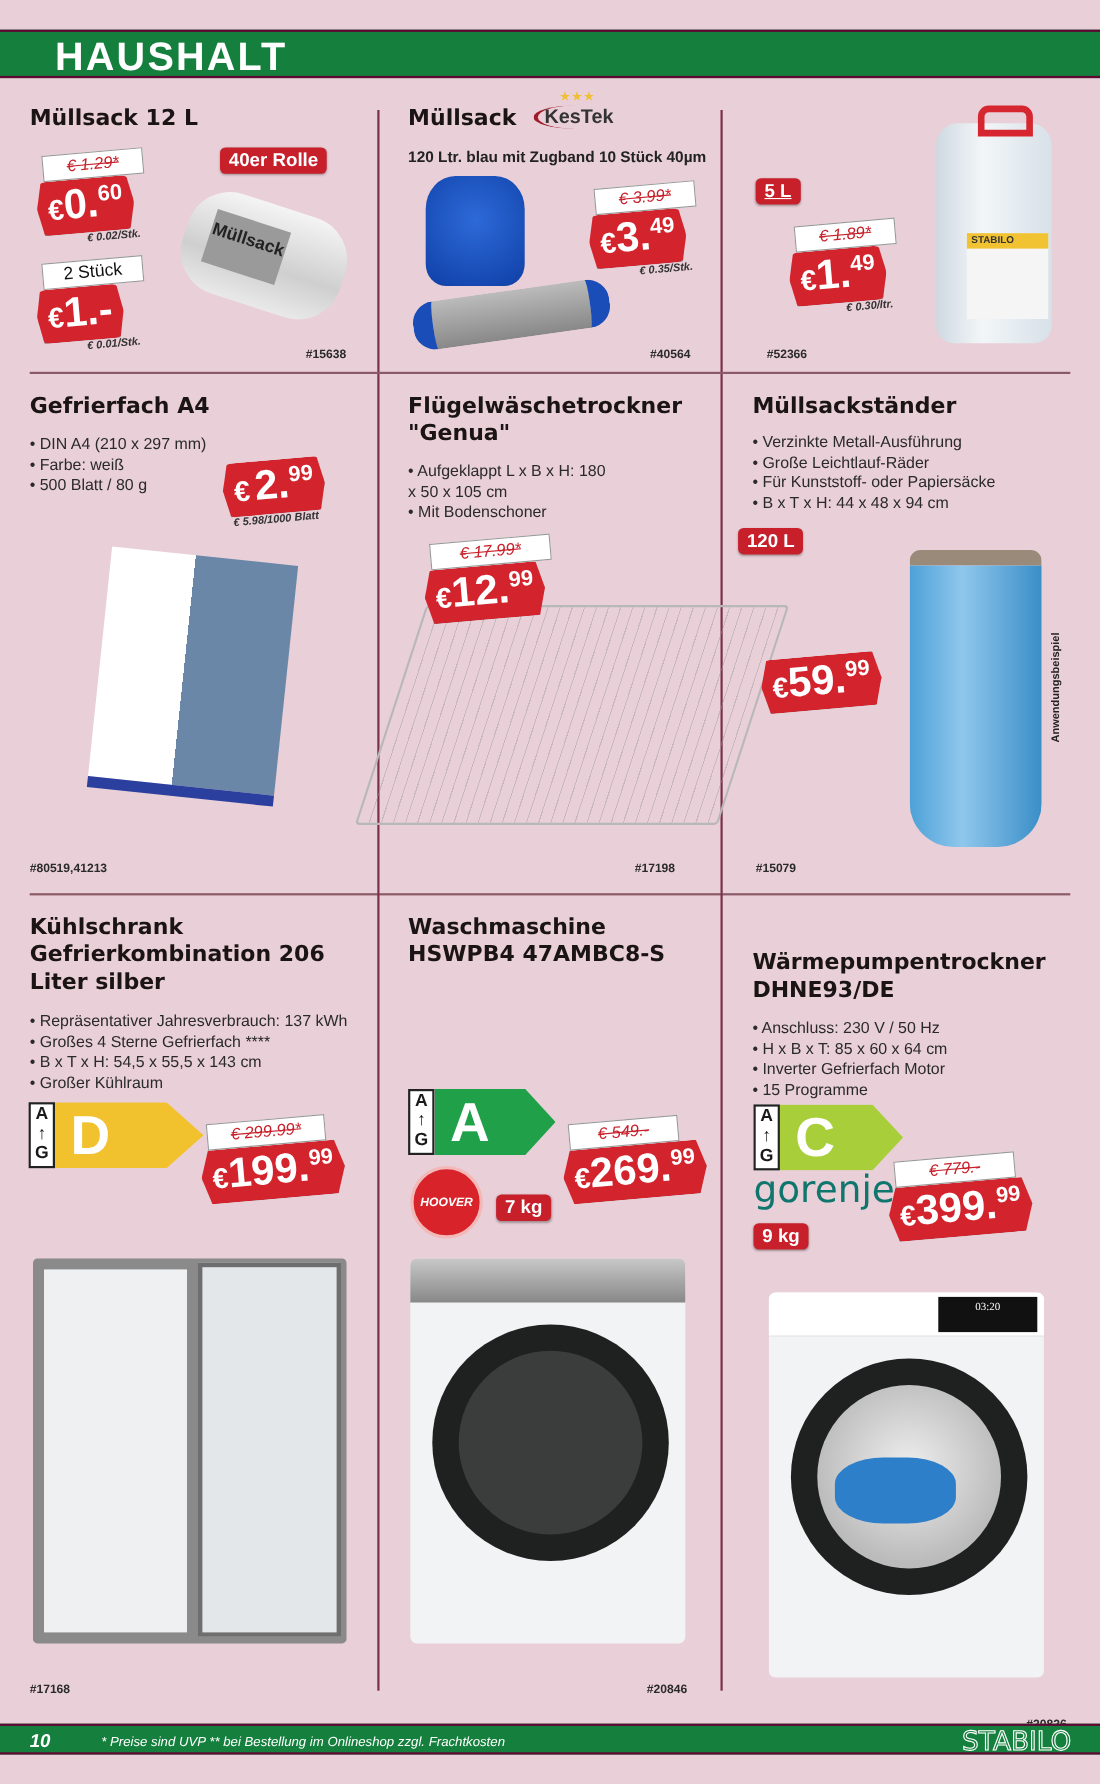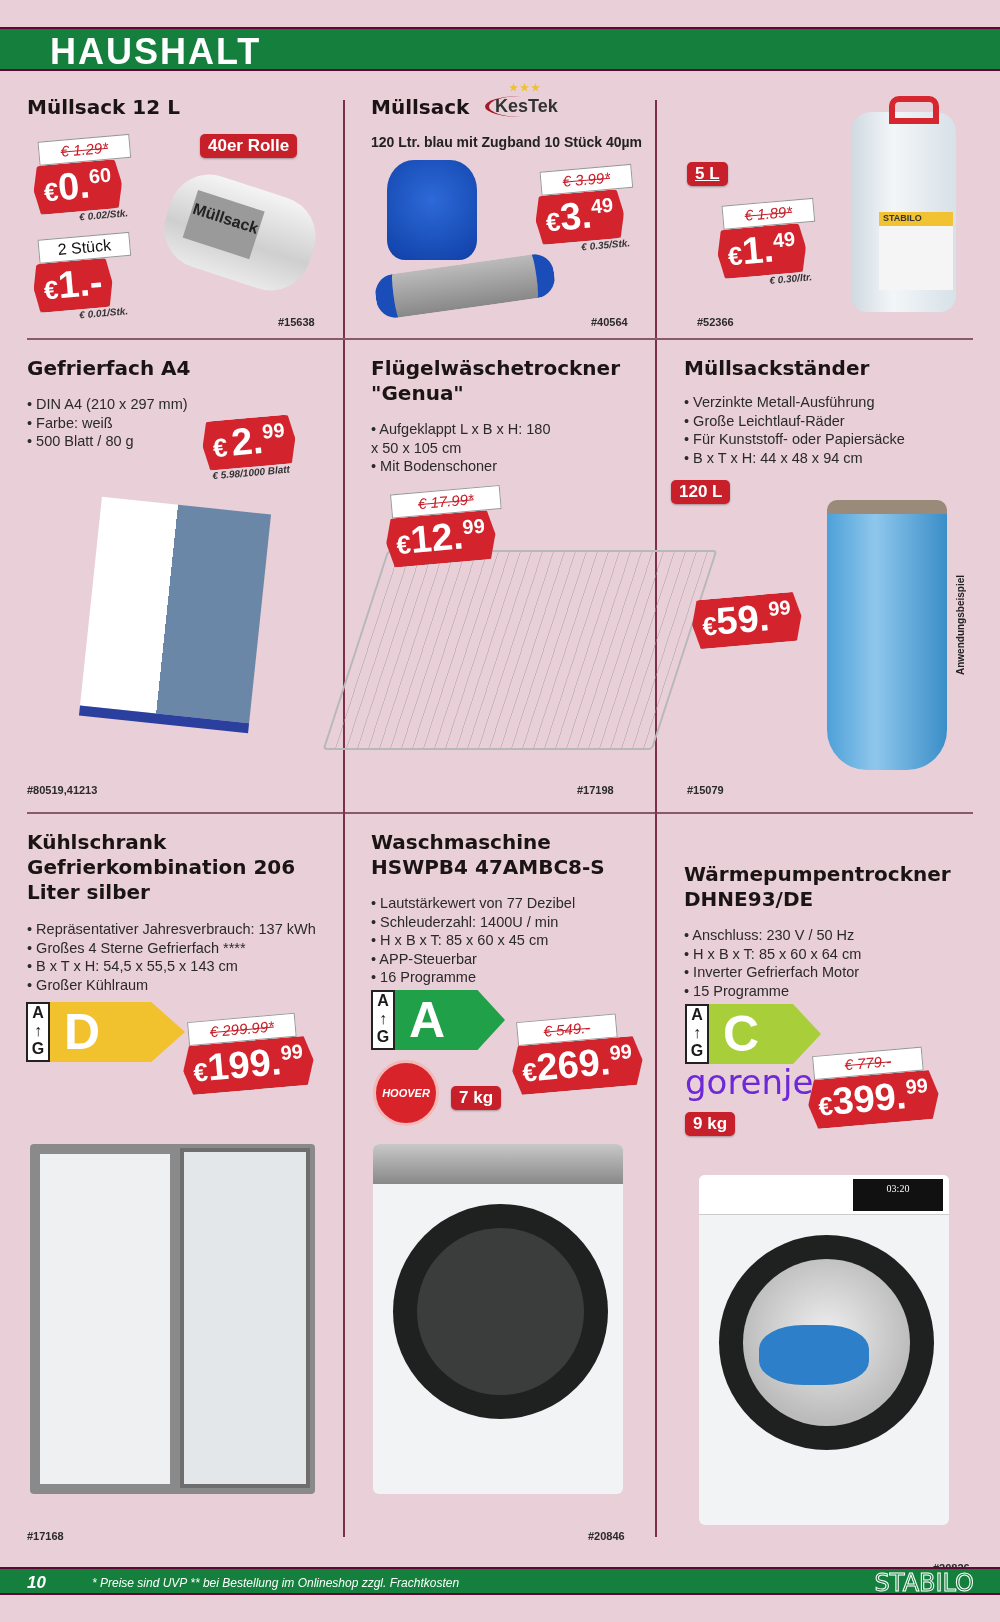--- a/index.html
+++ b/index.html
@@ -108,21 +108,21 @@
   .washer .door-ring { position:absolute; left:20px; top:60px; width:215px; height:215px; border-radius:50%; background:#1f2120; }
   .washer .door-glass { position:absolute; left:44px; top:84px; width:167px; height:167px; border-radius:50%; background:#3b3d3c; }
   .dryer .panel { background: #fff; border-bottom:1px solid #ccc; }
   .dryer .display { position:absolute; right:6px; top:4px; width:90px; height:32px; background:#111; color:#fff; font-size:10px; text-align:center; line-height:20px;}
   .dryer .door-glass { background: radial-gradient(circle at 50% 45%,#eee,#bbb 70%); }
   .dryer .laundry { position:absolute; left:60px; top:150px; width:110px; height:60px; background:#2c7fc8; border-radius:40%;}
   .rot-text { position:absolute; transform: rotate(-90deg); transform-origin: left top; font-size: 10px; font-weight: bold; color:#222; white-space: nowrap; }
   .kestek { position:absolute; font-size: 18px; font-weight:bold; color:#333; border-left: 4px solid #a01a2a; border-radius: 50% 0 0 50%; padding-left: 6px; }
   .kestek::before { content:"★★★"; position:absolute; left:20px; top:-14px; font-size:10px; color:#f0c030; letter-spacing:2px; }
   .hoover { width: 66px; height: 66px; border-radius: 50%; background:#d8232a; border: 3px solid #f3b8b8; color:#fff; font-weight:bold; font-style: italic; font-size:11px; text-align:center; line-height:60px; }
-  .gorenje { font-size: 34px; color: #6d28d9; font-family: "DejaVu Sans", sans-serif; }
+  .gorenje { font-size: 34px; color: #0f766e; font-family: "DejaVu Sans", sans-serif; }
 </style>
 </head>
 <body>
 
 <div class="band header-band">
   <div class="header-title">HAUSHALT</div>
 </div>
 
 <div class="vline" style="left:343px;top:100px;height:712px;"></div>
 <div class="vline" style="left:655px;top:100px;height:712px;"></div>
@@ -264,27 +264,20 @@
   </div>
   <div class="img fridge" style="left:30px;top:330px;">
     <div class="inner"></div>
       <div class="door"></div>
   </div>
   <div class="sku" style="left:27px;top:716px;">#17168</div>
 </div>
 
 <div class="cell" style="left:345px;top:814px;width:372px;height:730px;">
   <div class="title" style="position:absolute;left:26px;top:16px;width:280px;">Waschmaschine HSWPB4 47AMBC8-S</div>
-  <ul class="bullets" style="position:absolute;left:26px;top:80px;">
-    <li>Lautstärkewert von 77 Dezibel</li>
-    <li>Schleuderzahl: 1400U / min</li>
-    <li>H x B x T: 85 x 60 x 45 cm</li>
-    <li>APP-Steuerbar</li>
-    <li>16 Programme</li>
-  </ul>
   <div class="energy" style="left:26px;top:176px;">
     <div class="scale">
       <div>A</div>
         <div>↑</div>
         <div>G</div>
     </div>
     <div class="cls" style="width:110px;background:#1fa049;">A</div>
   </div>
   <div class="img hoover" style="left:28px;top:246px;">HOOVER</div>
   <div class="badge" style="left:106px;top:272px;">7 kg</div>

